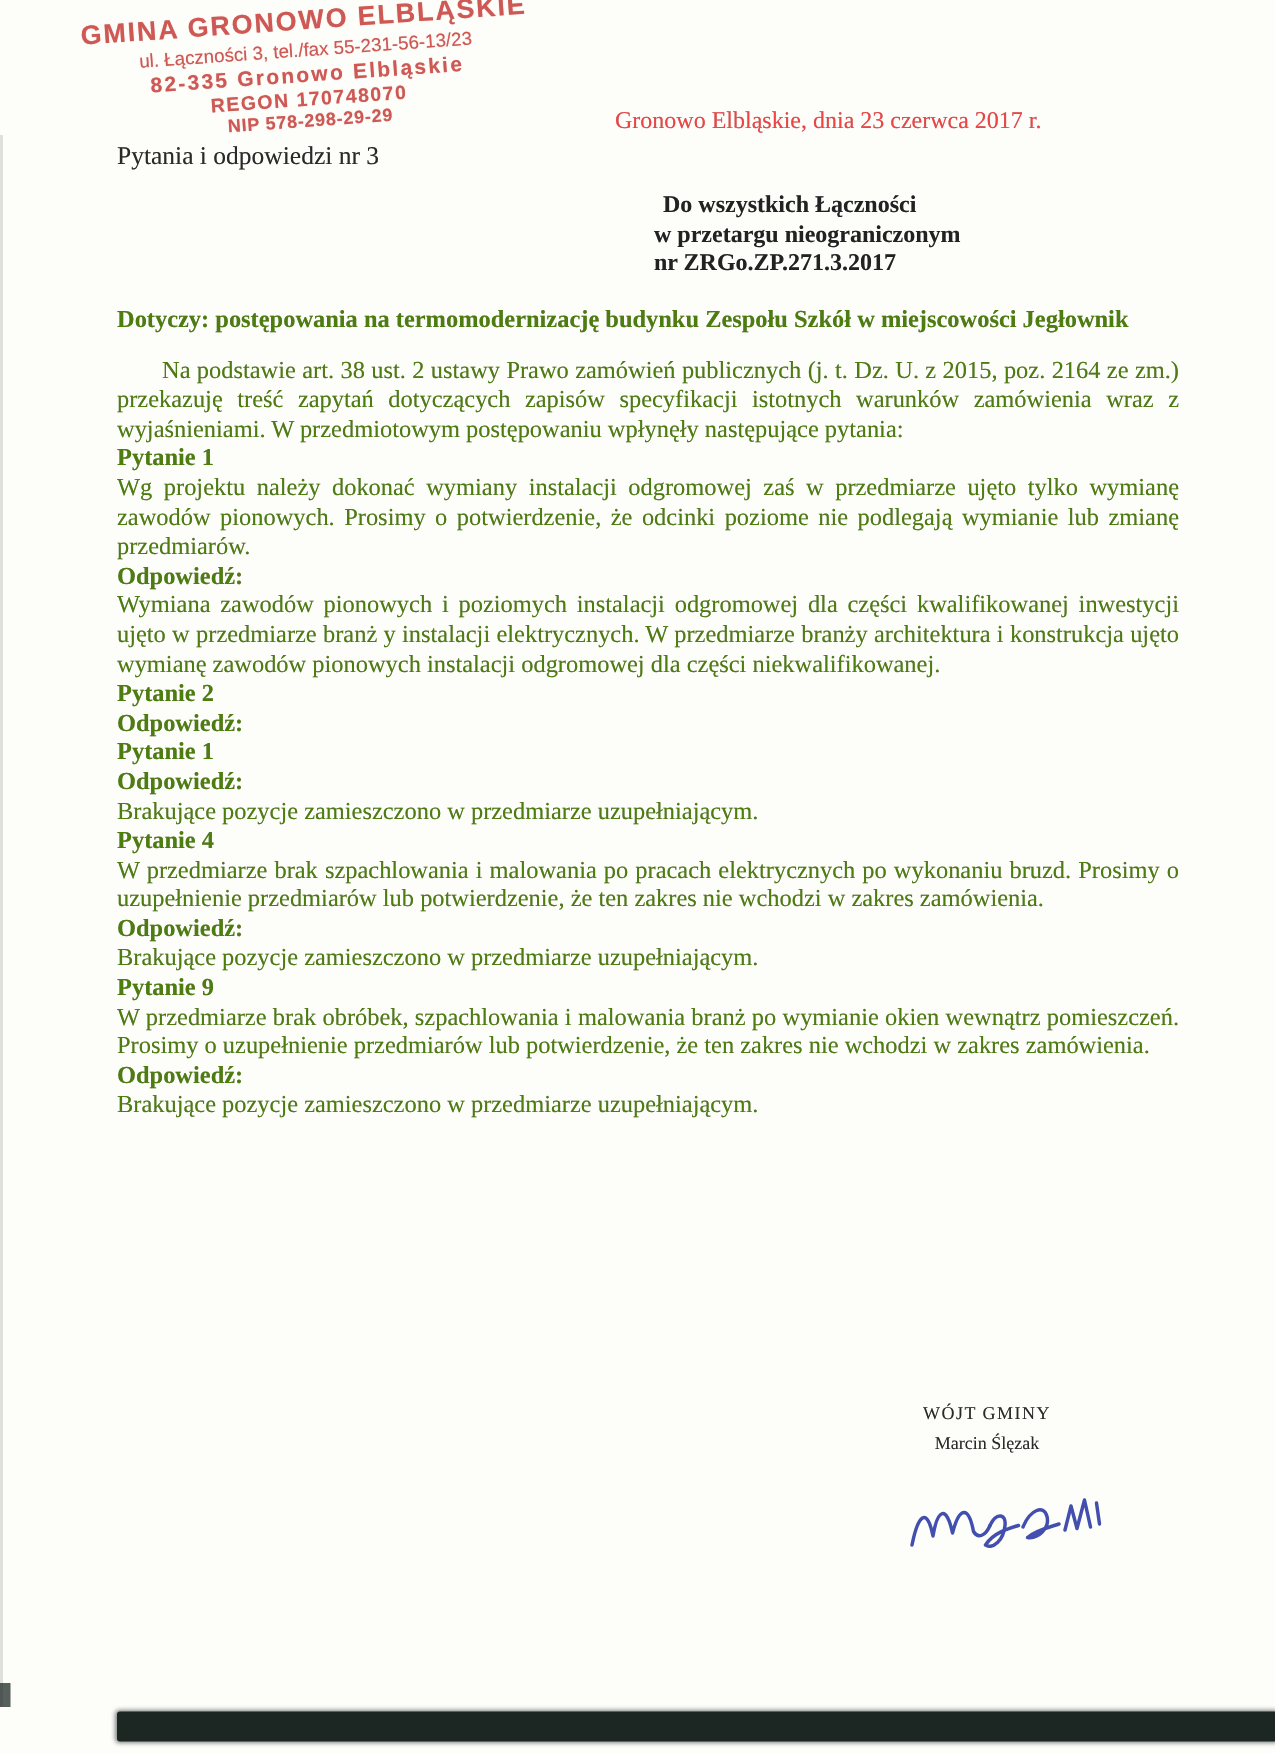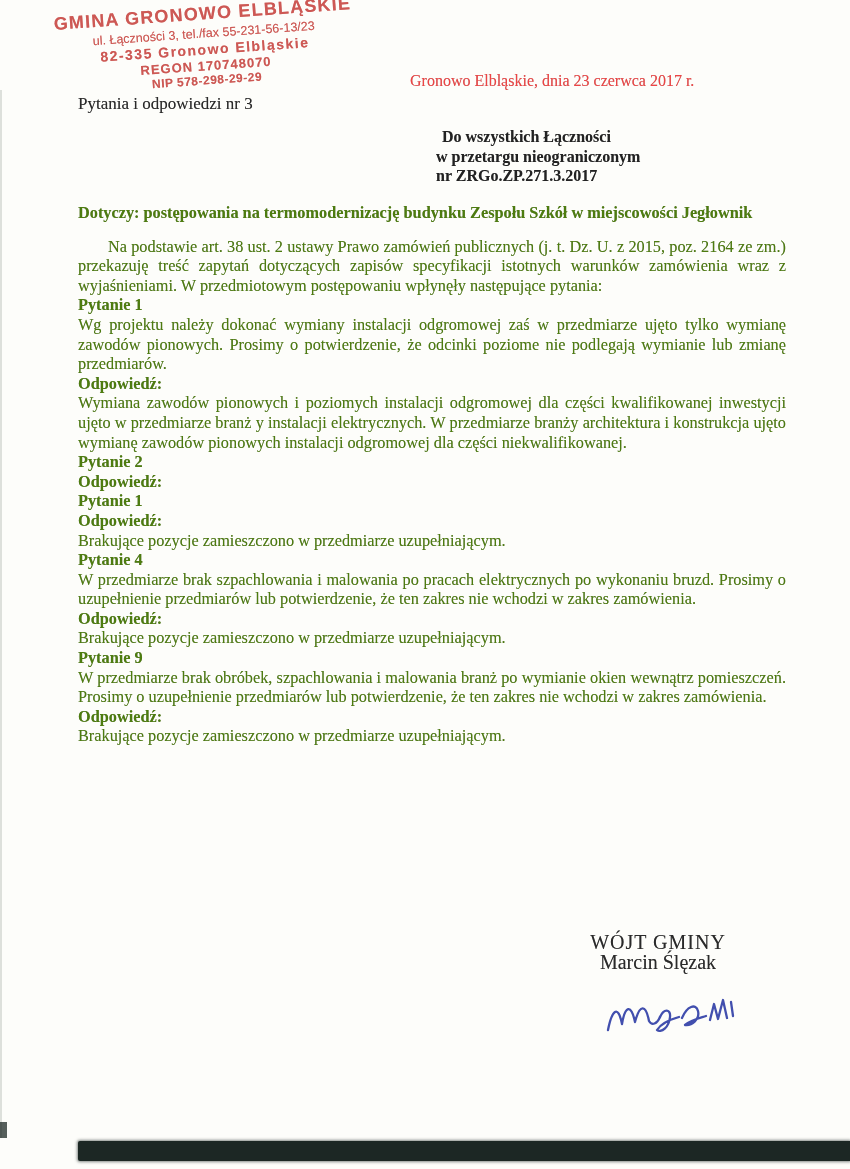--- a/index.html
+++ b/index.html
@@ -64,21 +64,21 @@
   }
   .main p { margin: 0; }
   .subject { font-weight: bold; }
   .intro { margin-top: 14px !important; text-indent: 30px; }
   .qa-label { font-weight: bold; display: block; }
   .qa-text { margin: 0; }
 
   .sign-block {
     position: absolute; left: 578px; top: 932px; width: 160px;
     text-align: center;
-    font-size: 20px; line-height: 20px;
+    font-size: 12px; line-height: 20px;
     color: #2a2a2a;
     text-shadow: 0 0 0.4px rgba(0,0,0,0.3);
   }
   .sign-title { letter-spacing: 1px; white-space: nowrap; }
   .signature-svg {
     position: absolute; left: 602px; top: 988px;
   }
   
   .scan-bar {
     position: absolute; left: 78px; top: 1141px; width: 772px; height: 20px;

